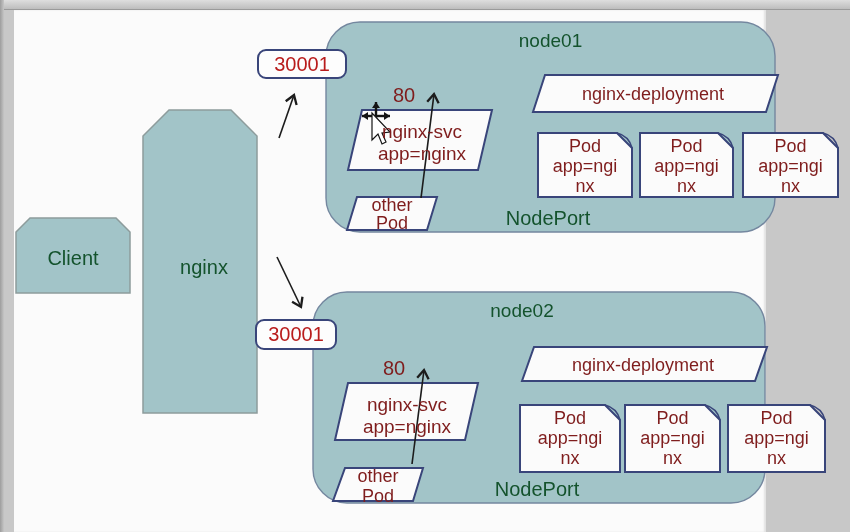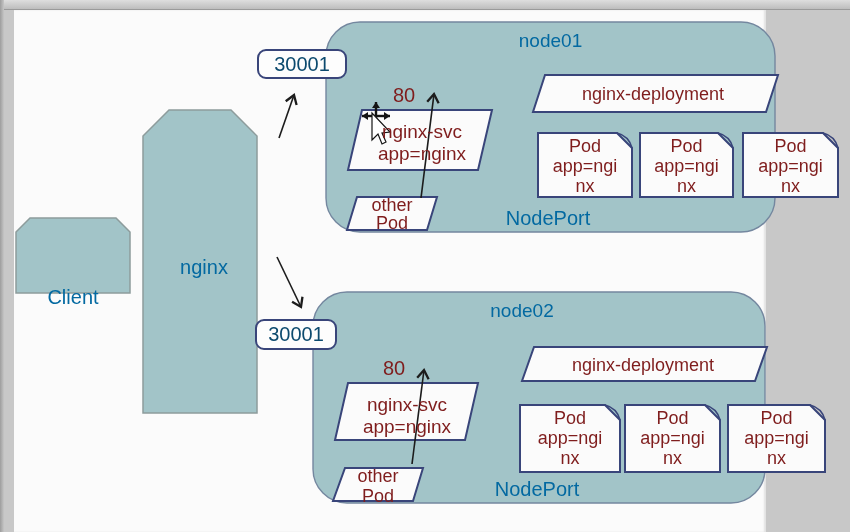--- a/index.html
+++ b/index.html
@@ -6,24 +6,24 @@
   #stage{position:relative;width:850px;height:532px;overflow:hidden;
          background:#c8c8c8;font-family:"Liberation Sans",sans-serif;}
   #topbar{position:absolute;left:0;top:0;width:850px;height:9px;
           background:linear-gradient(#dedede,#bdbdbd);border-bottom:1px solid #9a9a9a;}
   #leftedge{position:absolute;left:0;top:0;width:4px;height:532px;
           background:linear-gradient(90deg,#9d9d9d,#c6c6c6);}
   #page{position:absolute;left:14px;top:10px;width:752px;height:522px;
         background:#fbfbfb;box-shadow:inset -2px 0 2px rgba(0,0,0,.10);}
   svg.diagram{position:absolute;left:0;top:0;}
   .lbl{position:absolute;text-align:center;color:#7f1d1d;line-height:1.15;white-space:nowrap;}
-  .light{color:#0369a1;}
+  .light{color:#14532d;}
   .portbox{position:absolute;box-sizing:border-box;background:#fdfdfd;
            border:2px solid #39457a;border-radius:9px;display:flex;
-           align-items:center;justify-content:center;font-size:20px;color:#0c4a6e;}
+           align-items:center;justify-content:center;font-size:20px;color:#b91c1c;}
   .stack{white-space:normal;}
 </style>
 </head>
 <body>
 
 <div id="stage">
   <div id="page"></div>
   <div id="topbar"></div>
   <div id="leftedge"></div>
 
@@ -79,21 +79,21 @@
     </g>
   </svg>
 
   <div class="portbox" style="left:257px;top:49px;width:90px;height:30px;">
     <span>30001</span>
   </div>
   <div class="portbox" style="left:255px;top:319px;width:82px;height:31px;">
     <span>30001</span>
   </div>
 
-  <div class="lbl light" style="left:16px;top:247px;width:114px;font-size:20px;margin-top:39px;">Client</div>
+  <div class="lbl light" style="left:16px;top:247px;width:114px;font-size:20px;">Client</div>
   <div class="lbl light" style="left:143px;top:256px;width:122px;font-size:20px;">nginx</div>
 
   <div class="lbl light" style="left:326px;top:30px;width:449px;font-size:19px;">node01</div>
   <div class="lbl light" style="left:468px;top:207px;width:160px;font-size:20px;">NodePort</div>
   <div class="lbl" style="left:533px;top:84px;width:240px;font-size:18px;">nginx-deployment</div>
   <div class="lbl" style="left:389px;top:84px;width:30px;font-size:20px;">80</div>
   <div class="lbl stack" style="left:356px;top:121px;width:132px;font-size:19px;line-height:22px;">
     <div>nginx-svc</div>
     <div>app=nginx</div>
   </div>

